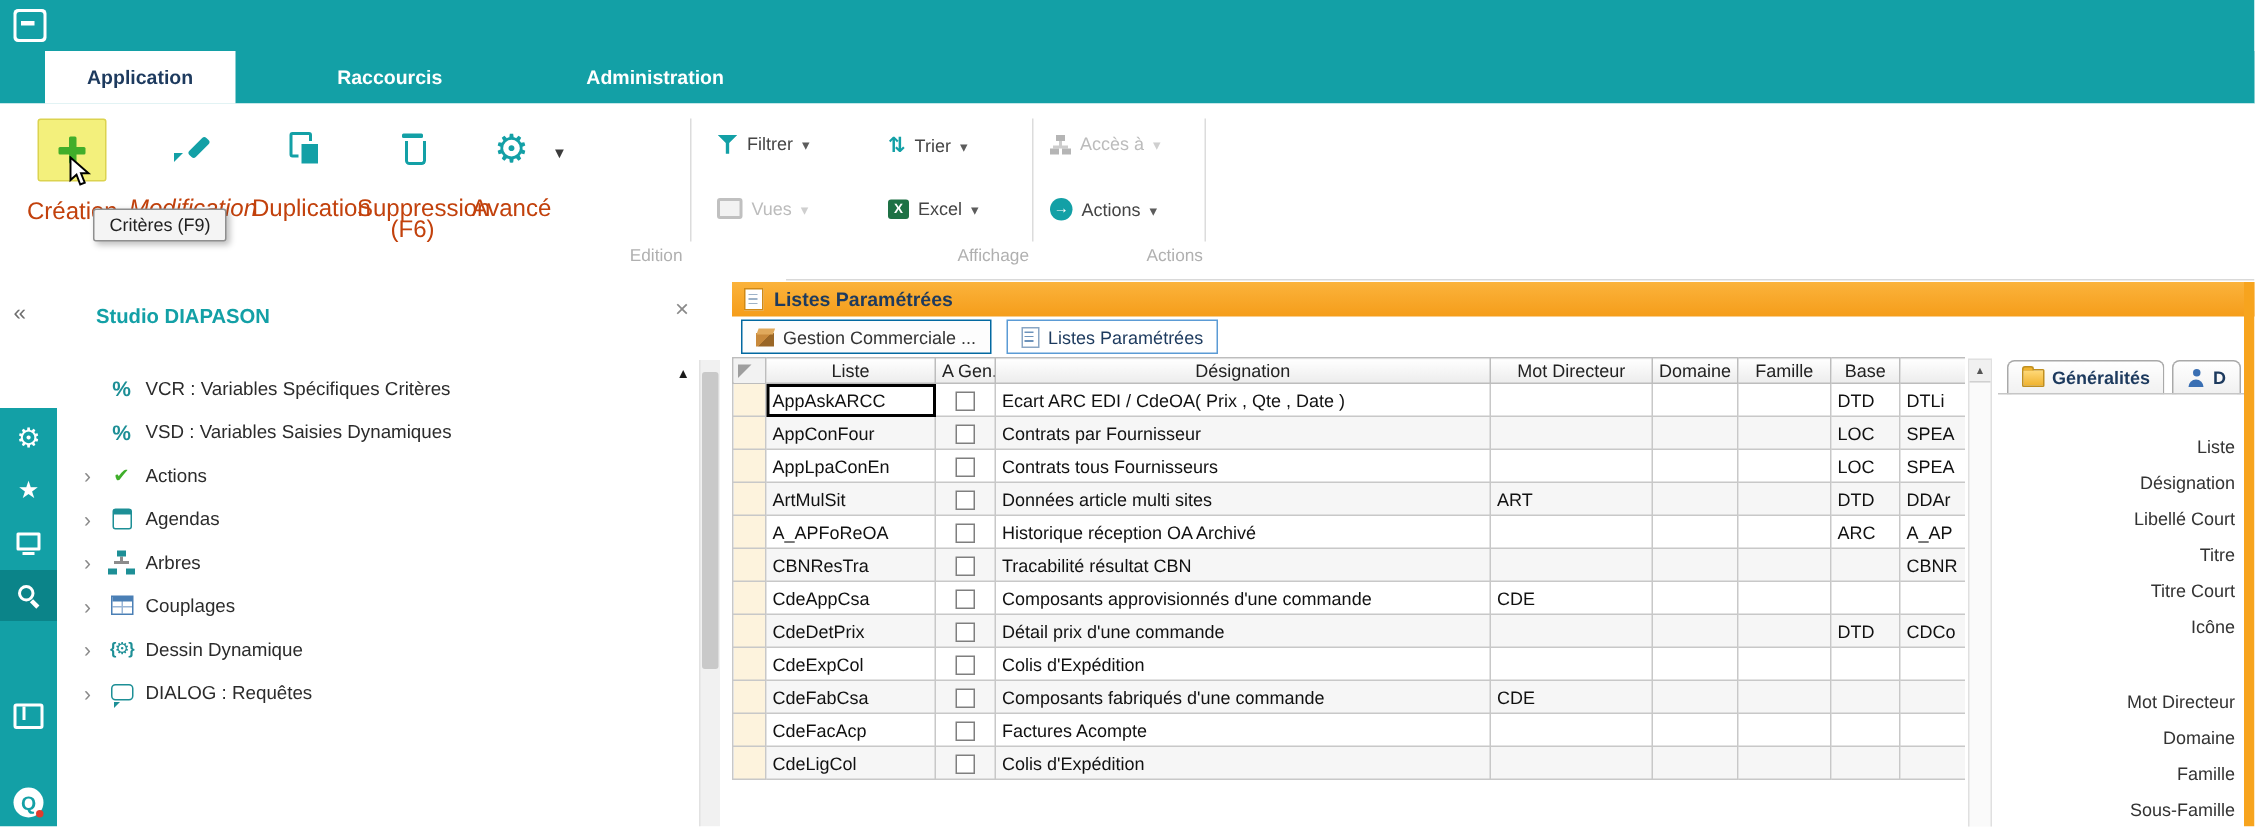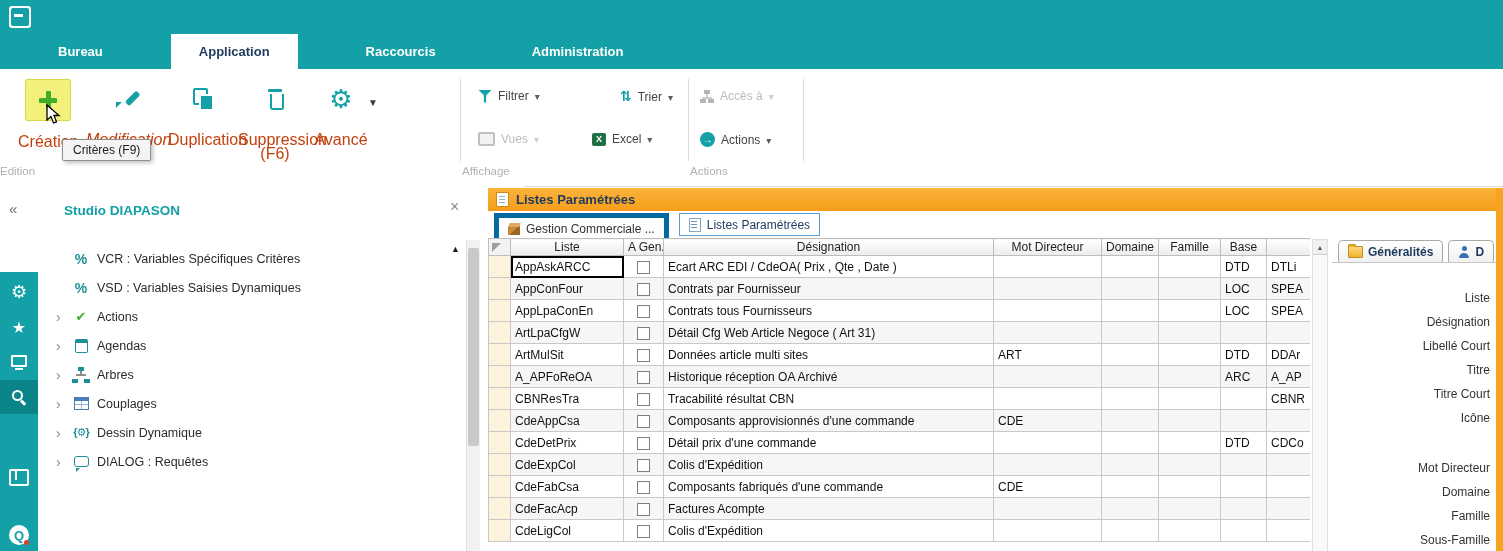--- a/index.html
+++ b/index.html
@@ -16,21 +16,21 @@
   
   .tabstrip{position:absolute;left:0;top:34px;width:1503px;height:35px;background:#13a0a6;display:flex;padding-left:30px;}
   .rtab{height:35px;line-height:35px;padding:0 28px;margin-right:40px;font-size:13px;font-weight:600;color:#fff;cursor:default;}
   .rtab.active{background:#fff;color:#1d3a5e;font-weight:700;}
   
   .ribbon{position:absolute;left:0;top:69px;width:1503px;height:117px;background:#fff;border-bottom:1px solid #d9d9d9;}
   .bigbtn{position:absolute;top:10px;text-align:center;cursor:default;}
   .iconwrap{width:44px;height:40px;margin:0 auto;display:flex;align-items:center;justify-content:center;border-radius:2px;}
   .iconwrap.hl{background:#f3f07c;border:1px solid #dcd34f;}
   .bb-label{display:block;margin-top:14px;font-size:16px;color:#c2410c;line-height:14px;}
-  .grp-label{position:absolute;top:96px;text-align:left;font-size:11.5px;color:#b0b0b0;}
+  .grp-label{position:absolute;top:96px;text-align:right;font-size:11.5px;color:#b0b0b0;}
   .vsep{position:absolute;top:10px;height:82px;width:1px;background:#dcdcdc;}
   .tooltip{position:absolute;left:62px;top:70px;padding:3px 10px;background:#f4f4f4;border:1px solid #8f8f8f;border-radius:2px;font-size:12px;color:#222;box-shadow:2px 2px 4px rgba(0,0,0,.25);z-index:40;white-space:nowrap;}
   .cursor{position:absolute;left:46px;top:104px;z-index:50;pointer-events:none;}
   
   .plus-icon{width:26px;height:26px;position:relative;display:block;}
   .plus-icon::before{content:"";position:absolute;left:4px;top:11px;width:18px;height:5px;background:#41ae2a;border-radius:1px;}
   .plus-icon::after{content:"";position:absolute;left:11px;top:4px;width:5px;height:18px;background:#41ae2a;border-radius:1px;}
   .pencil-icon{width:24px;height:24px;position:relative;display:block;}
   .pencil-icon::before{content:"";position:absolute;left:10px;top:1px;width:6px;height:16px;background:#13a0a6;border-radius:2px;transform:rotate(45deg);transform-origin:50% 100%;}
   .pencil-icon::after{content:"";position:absolute;left:2px;bottom:3px;border-top:6px solid #13a0a6;border-right:6px solid transparent;}
@@ -111,21 +111,21 @@
   .chat-icon::after{content:"";position:absolute;left:4px;bottom:-2px;border-top:4px solid #1d8f96;border-right:4px solid transparent;}
   .vscroll{position:absolute;left:466px;top:54px;width:13px;height:311px;background:#f1f1f1;border-left:1px solid #e2e2e2;}
   .vscroll .thumb{position:absolute;left:1px;top:8px;width:11px;height:198px;background:#c9c9c9;border-radius:2px;}
   
   .doc-title{position:absolute;left:488px;top:188px;width:1015px;height:23px;background:linear-gradient(#fbb33c,#f59d1a);display:flex;align-items:center;padding-left:8px;gap:7px;}
   .doc-title-text{font-size:13px;font-weight:bold;color:#1d3a5e;}
   .hdr-doc{width:11px;height:13px;background:#fff;border:1px solid #d08a17;position:relative;flex:none;}
   .hdr-doc::before{content:"";position:absolute;left:2px;top:3px;width:6px;height:7px;
     background:repeating-linear-gradient(#9db2c8 0 1px,transparent 1px 3px);}
   .doc-tabs{position:absolute;left:488px;top:213px;width:822px;height:24px;display:flex;gap:10px;padding-left:6px;background:#fff;}
-  .doc-tab{display:flex;align-items:center;gap:6px;height:21px;padding:0 9px;font-size:12px;color:#333;border:5px solid #0369a1;background:#fdfdfd;cursor:default;white-space:nowrap;}
+  .doc-tab{display:flex;align-items:center;gap:6px;height:21px;padding:0 9px;font-size:12px;color:#333;border:1px solid #0369a1;background:#fdfdfd;cursor:default;white-space:nowrap;}
   .doc-tab.active{border:1px solid #5b9bd5;color:#1d3a5e;background:#fff;}
   .cube-icon{width:12px;height:12px;position:relative;flex:none;}
   .cube-icon::before{content:"";position:absolute;left:0;top:3px;width:12px;height:9px;background:linear-gradient(135deg,#c8893b 50%,#9a6626 50%);}
   .cube-icon::after{content:"";position:absolute;left:1px;top:0;width:11px;height:4px;background:#e0a95c;transform:skewX(-20deg);}
   .doc-icon{width:10px;height:12px;background:#fff;border:1px solid #8aa6c4;position:relative;flex:none;}
   .doc-icon::before{content:"";position:absolute;left:1px;top:2px;width:6px;height:7px;
     background:repeating-linear-gradient(#6d93bb 0 1px,transparent 1px 3px);}
   
   .grid{position:absolute;left:488px;top:238px;width:822px;height:313px;overflow:hidden;}
   .grid table{border-collapse:collapse;table-layout:fixed;width:844px;}
@@ -157,21 +157,20 @@
   .orange-strip{position:absolute;left:1496px;top:188px;width:7px;height:363px;background:#f7a41e;}
 </style>
 </head>
 <body>
 
 <div class="titlebar">
   <span class="app-logo"></span>
 </div>
 
 <div class="tabstrip">
-  <div class="rtab">Bureau</div>
   <div class="rtab active">Application</div>
   <div class="rtab">Raccourcis</div>
   <div class="rtab">Administration</div>
 </div>
 
 <div class="ribbon">
   <div class="bigbtn" style="left:18px;width:60px;">
     <span class="iconwrap hl">
         <span class="plus-icon"></span>
       </span>
@@ -203,21 +202,21 @@
   </div>
   <span class="adv-arrow"></span>
   <div class="grp-label" style="left:0;width:455px;">Edition</div>
   <div class="vsep" style="left:460px;"></div>
 
   <div class="smallbtn" style="left:478px;top:20px;">
     <span class="filter-icon"></span>
     <span>Filtrer</span>
     <span class="dd"></span>
   </div>
-  <div class="smallbtn" style="left:620px;top:20px;">
+  <div class="smallbtn" style="left:592px;top:20px;">
     <span class="sort-icon"></span>
     <span>Trier</span>
     <span class="dd"></span>
   </div>
   <div class="smallbtn disabled" style="left:478px;top:63px;">
     <span class="views-icon"></span>
     <span>Vues</span>
     <span class="dd"></span>
   </div>
   <div class="smallbtn" style="left:592px;top:63px;text-align:center;">
@@ -391,31 +390,20 @@
           <td class="chk"><span class="cbx"></span></td>
           <td class="des">Contrats tous Fournisseurs</td>
           <td class="mot"></td>
           <td class="dom"></td>
           <td class="fam"></td>
           <td class="base">LOC</td>
           <td class="extra">SPEA</td>
         </tr>
         <tr>
           <td class="sel"></td>
-          <td class="liste">ArtLpaCfgW</td>
-          <td class="chk"><span class="cbx"></span></td>
-          <td class="des">Détail Cfg Web Article Negoce ( Art 31)</td>
-          <td class="mot"></td>
-          <td class="dom"></td>
-          <td class="fam"></td>
-          <td class="base"></td>
-          <td class="extra"></td>
-        </tr>
-        <tr>
-          <td class="sel"></td>
           <td class="liste">ArtMulSit</td>
           <td class="chk"><span class="cbx"></span></td>
           <td class="des">Données article multi sites</td>
           <td class="mot">ART</td>
           <td class="dom"></td>
           <td class="fam"></td>
           <td class="base">DTD</td>
           <td class="extra">DDAr</td>
         </tr>
         <tr>

